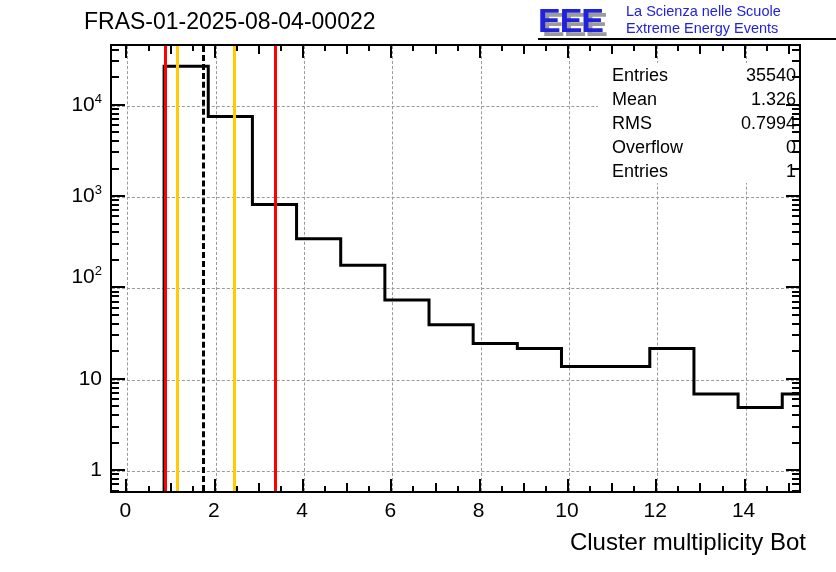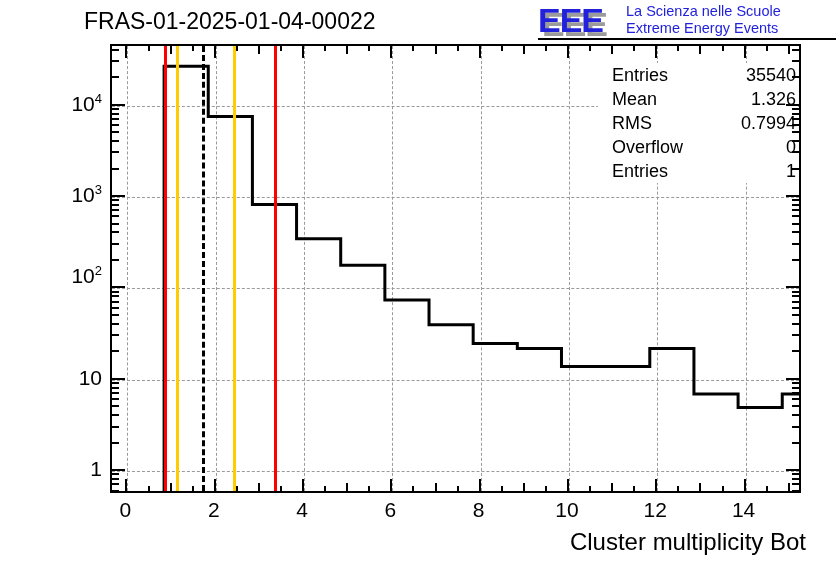--- a/index.html
+++ b/index.html
@@ -57,21 +57,21 @@
   #stats .st-name{text-align:center;padding:1px 0 2px 0;border-bottom:2px solid #000;}
   #stats .st-row{display:flex;justify-content:space-between;padding:1px 2px 1px 14px;}
   #stats .st-row .k{text-align:center;}
   #stats .st-row .v{}
 </style>
 </head>
 <body>
 
 <div id="root">
 
-  <div id="title">FRAS-01-2025-01-04-00022</div>
+  <div id="title">FRAS-01-2025-08-04-00022</div>
 
   <div id="logo">
     <div id="logo-e-wrap">
       <div class="eee shadow">EEE</div>
       <div class="eee front">EEE</div>
     </div>
     <div id="logo-text">
       <div>La Scienza nelle Scuole</div>
       <div>Extreme Energy Events</div>
     </div>

